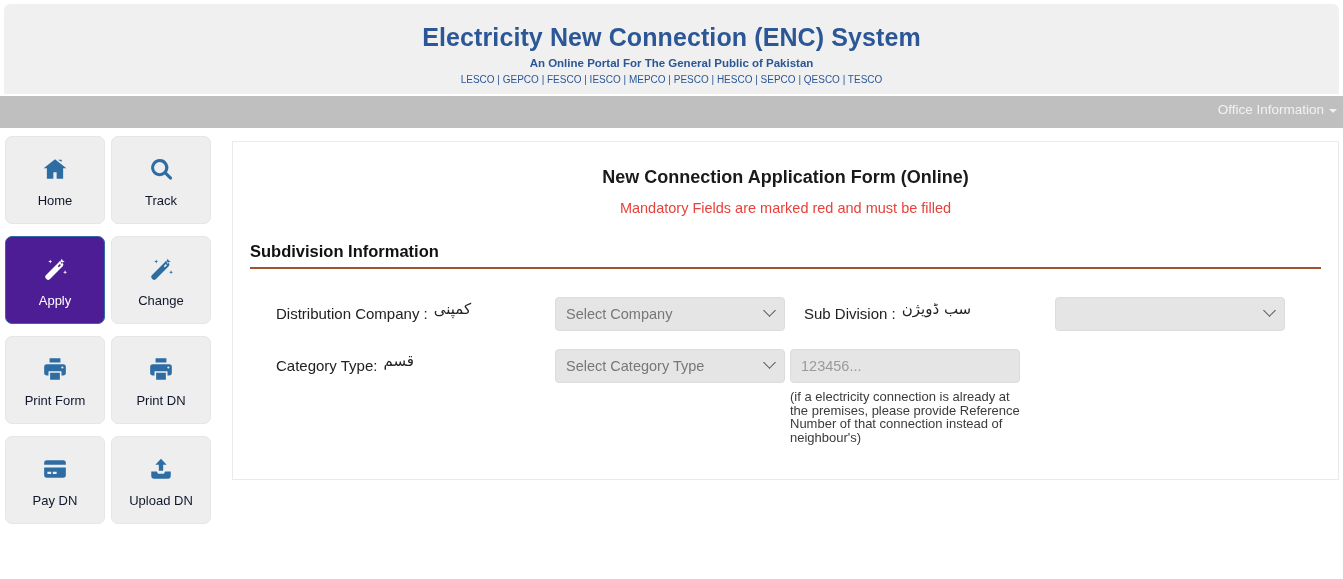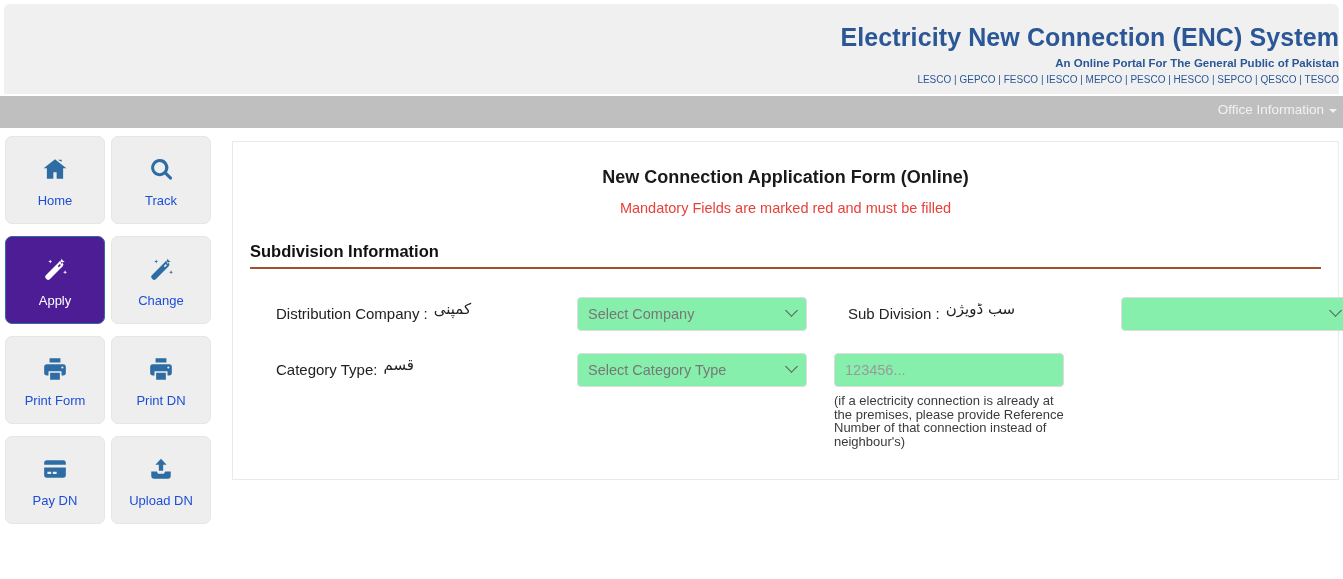--- a/index.html
+++ b/index.html
@@ -10,21 +10,21 @@
     font-family: "Liberation Sans", sans-serif;
     overflow: hidden;
   }
   #page { position: relative; width: 1343px; height: 579px; background:#fff; }
 
   
   .header {
     position: absolute; left: 4px; top: 4px; width: 1335px; height: 90px;
     background: #f0f0f0;
     border-radius: 6px 6px 0 0;
-    text-align: right;
+    text-align: center;
     padding-top: 18px;
   }
   .header-title {
     font-size: 25px; font-weight: bold; color: #2b5797;
     letter-spacing: 0.1px; line-height: 30px;
   }
   .header-sub {
     font-size: 11.5px; font-weight: bold; color: #2b5797;
     margin-top: 4px; line-height: 14px;
   }
@@ -65,21 +65,21 @@
     display: flex; flex-direction: column;
     align-items: center; justify-content: center;
     cursor: pointer;
     border: 1px solid #e6e6e6;
   }
   .tile.active { background: #4c1d95; border-color:#2e6da4; }
   .tile .ic { height: 34px; display:flex; align-items:center; justify-content:center; }
   .tile .ic svg { fill: #2e6da4; }
   .tile.active .ic svg { fill: #ffffff; }
   .tile .lbl {
-    font-size: 13px; color: #1d4ed8; margin-top: 7px; line-height: 15px;
+    font-size: 13px; color: #0f172a; margin-top: 7px; line-height: 15px;
   }
   .tile.active .lbl { color: #ffffff; }
 
   
   .panel {
     position: absolute; left: 232px; top: 141px;
     width: 1107px; height: 339px;
     background: #ffffff;
     border: 1px solid #eaeaea;
   }
@@ -101,41 +101,40 @@
   }
 
   
   .fields {
     position: relative; margin-top: 28px; padding: 0 17px;
     display: grid;
     grid-template-columns: 305px 235px 265px 265px;
     column-gap: 0px;
     row-gap: 18px;
     align-items: start;
-    gap: 22px;
   }
   .fl {
     display: flex; align-items: baseline; gap: 6px;
     font-size: 15px; color: #222;
     height: 34px; line-height: 34px;
     padding-left: 26px;
   }
   .fl .en { white-space: nowrap; }
   .fl .ur {
     font-family: "DejaVu Sans", sans-serif;
     font-size: 15px; direction: rtl;
     position: relative; top: -5px;
   }
   .fl.rt { padding-left: 14px; }
 
   .ctl { position: relative; }
   select.inp, input.inp {
     width: 230px; height: 34px;
     border: 1px solid #dcdcdc; border-radius: 4px;
-    background: #86efac;
+    background: #e5e5e5;
     padding: 0 10px;
     font-size: 14.5px; color: #777;
     font-family: "Liberation Sans", sans-serif;
     outline: none;
     -webkit-appearance: none; -moz-appearance: none; appearance: none;
   }
   input.inp::placeholder { color: #9a9a9a; }
   select.inp { padding-right: 26px; }
   .sel-wrap { position: relative; display: inline-block; }
   .sel-wrap .chev {

